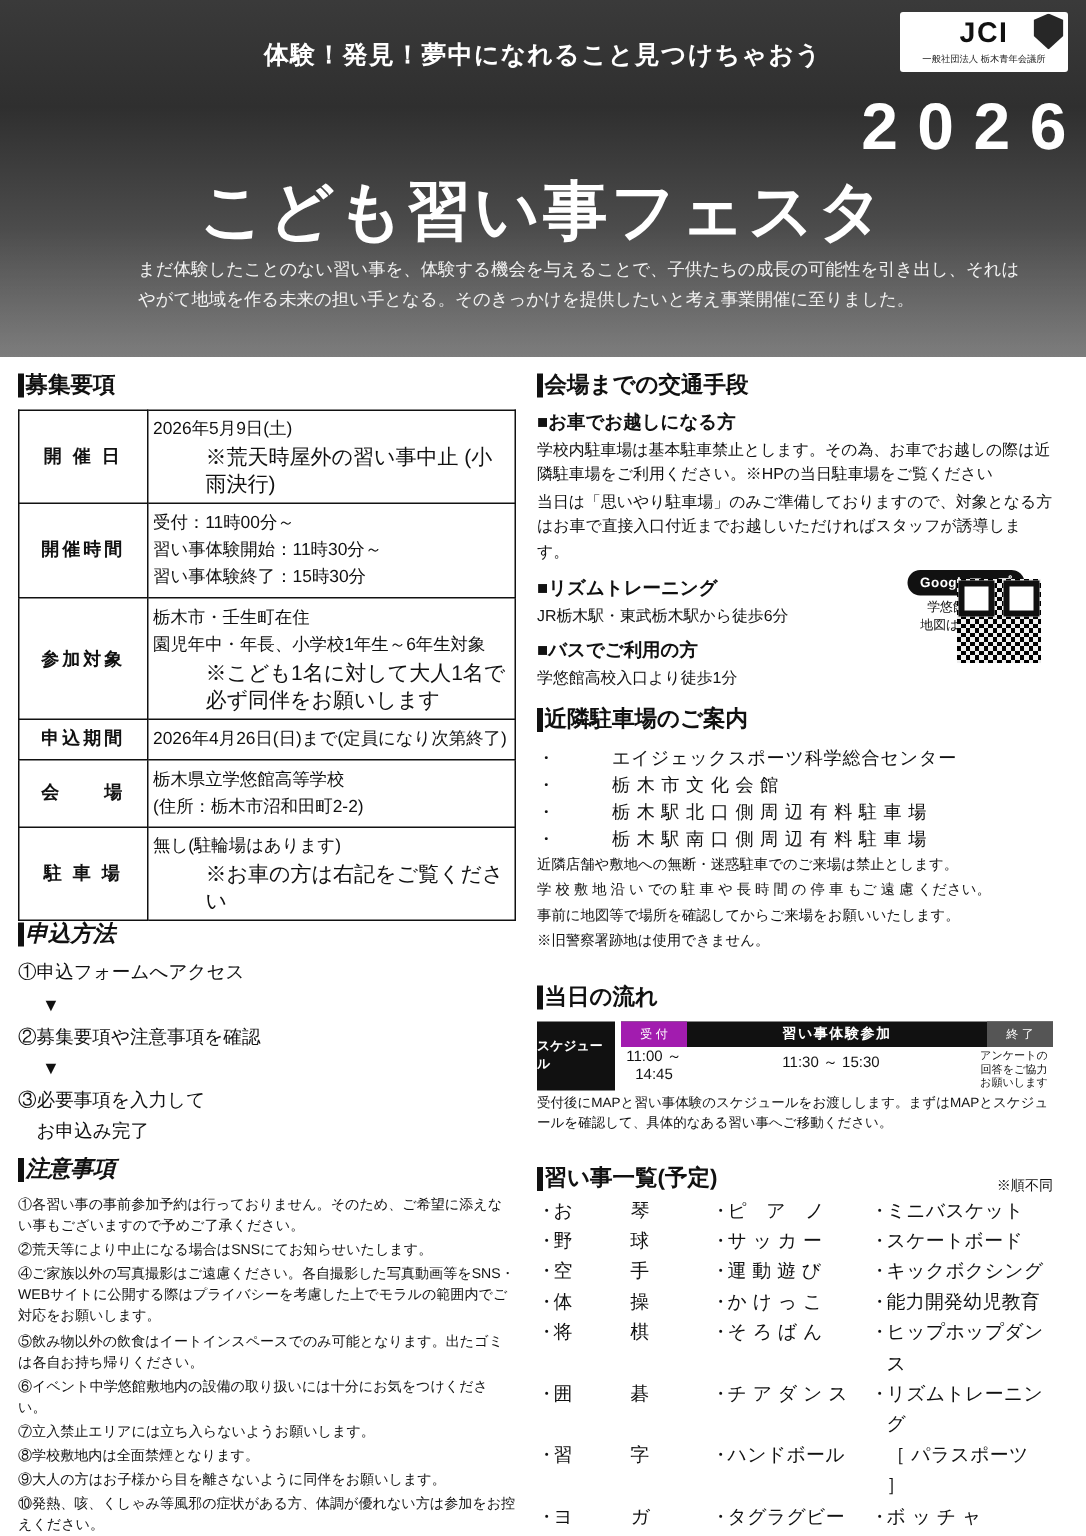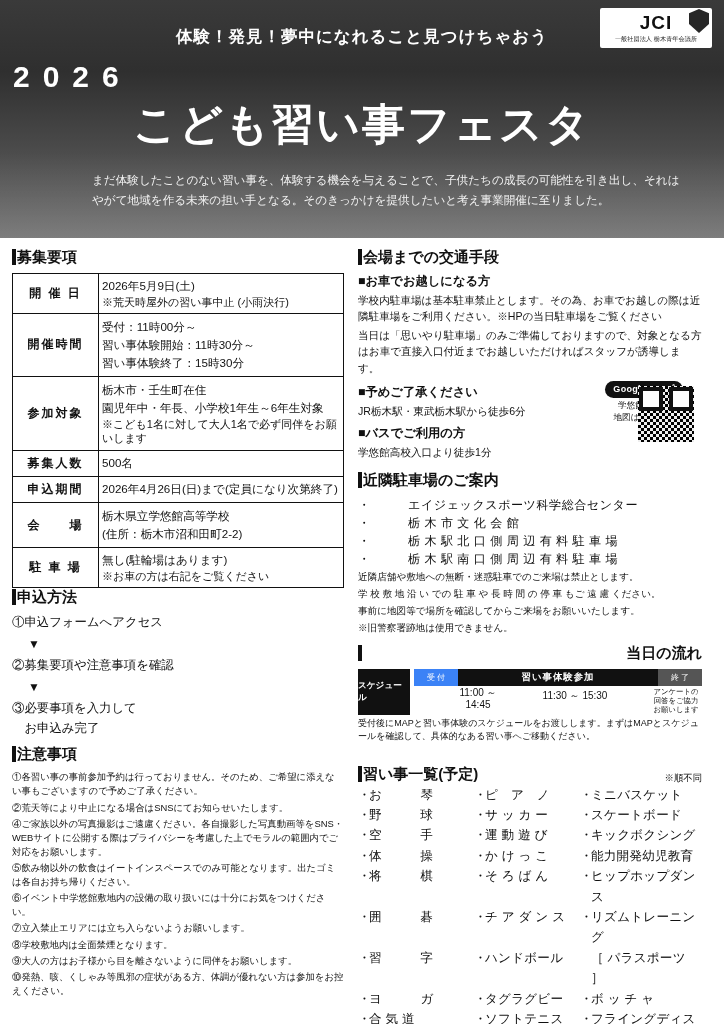--- a/index.html
+++ b/index.html
@@ -35,21 +35,21 @@
     position:absolute; right:15px; top:9px; width:20px; height:24px;
     background:#1b1b1b;
     clip-path:polygon(50% 0%,100% 18%,100% 62%,50% 100%,0% 62%,0% 18%);
     opacity:.95;
   }
   .tagline{
     text-align:center; font-size:16.5px; font-weight:bold;
     letter-spacing:1px; padding-top:26px;
   }
   .year{
-    text-align:left; font-size:30px; font-weight:bold;
+    text-align:right; font-size:44px; font-weight:bold;
     letter-spacing:13px; margin-top:12px; text-indent:13px;
   }
   .maintitle{
     text-align:center; font-size:43px; font-weight:bold;
     letter-spacing:2px; margin-top:2px;
   }
   .lead{
     position:absolute; left:92px; right:44px; top:170px;
     font-size:11.6px; line-height:1.75; color:#f2f2f2;
   }
@@ -61,34 +61,34 @@
   .col-r{ width:344px; }
 
   h2.sec{
     font-size:15px; font-weight:bold; margin:0 0 7px 0;
     padding-left:5px; position:relative; line-height:1.2;
   }
   h2.sec:before{
     content:""; position:absolute; left:0; top:1px; bottom:1px; width:4px;
     background:#111;
   }
-  .sec-sp{ margin-top:14px; }
+  .sec-sp{ margin-top:14px;font-style:italic; }
 
   
   table.info{
     width:100%; border-collapse:collapse; table-layout:fixed;
   }
   table.info td{
     border:1px solid #111; padding:4px 3px; font-size:11.6px; vertical-align:middle;
     line-height:1.45;
   }
   table.info td.lbl{
     width:86px; text-align:center; font-weight:bold; letter-spacing:2px; font-size:12px;
   }
-  .note-s{ font-size:11px; display:block; line-height:1.3; }
+  .note-s{ font-size:14px; display:block; line-height:1.3;margin-left:35px; }
   .cell-lines div{ line-height:1.55; }
 
   
   .apply-wrap{ position:relative; min-height:132px; }
   .apply-steps{ font-size:12.4px; line-height:1.5; }
   .apply-steps .arrow{ font-size:12px; margin:3px 0 3px 16px; letter-spacing:0;}
   .apply-steps .step{ margin:2px 0; }
   .qr-block{
     position:absolute; right:16px; top:18px; width:106px; text-align:center;
   }
@@ -161,24 +161,24 @@
   .sched{ display:flex; align-items:stretch; gap:4px; margin-top:2px; }
   .sched-badge{
     width:52px; background:#111; color:#fff; font-size:8.6px; font-weight:bold;
     display:flex; align-items:center; justify-content:center; letter-spacing:0;
   }
   .sched-main{ flex:1; }
   .sched-bar{
     display:flex; align-items:center; background:#111; color:#fff; height:17px;
     font-size:9.4px;
   }
-  .sched-bar .s-recv{ width:44px; text-align:center; background:#3b82f6; height:100%; line-height:17px; font-size:8px;}
+  .sched-bar .s-recv{ width:44px; text-align:center; background:#a21caf; height:100%; line-height:17px; font-size:8px;}
   .sched-bar .s-mid{ flex:1; text-align:center; font-weight:bold; letter-spacing:1px;}
   .sched-bar .s-end{ width:44px; text-align:center; background:#555; height:100%; line-height:17px; font-size:8px;}
-  .sched-times{ display:flex; align-items:flex-start; font-size:10px; margin-top:1px;margin-left:42px; }
+  .sched-times{ display:flex; align-items:flex-start; font-size:10px; margin-top:1px; }
   .sched-times .t1{ width:44px; text-align:center; line-height:1.25; }
   .sched-times .t2{ flex:1; text-align:center; padding-top:2px; }
   .sched-times .t3{ width:52px; text-align:center; font-size:7.4px; line-height:1.25; }
   .sched-note{ font-size:9px; line-height:1.45; margin-top:2px; }
 
   
   .lessons-head{ display:flex; justify-content:space-between; align-items:flex-end; }
   .lessons-head .order{ font-size:9.4px; font-weight:normal; }
   .lesson-row{
     display:flex; font-size:12.6px; line-height:1.62; letter-spacing:.2px;
@@ -231,24 +231,20 @@
           </tr>
           <tr>
             <td class="lbl">参加対象</td>
             <td class="cell-lines">
               <div>栃木市・壬生町在住</div>
               <div>園児年中・年長、小学校1年生～6年生対象</div>
               <span class="note-s">※こども1名に対して大人1名で必ず同伴をお願いします</span>
             </td>
           </tr>
           <tr>
-            <td class="lbl">募集人数</td>
-            <td>500名</td>
-          </tr>
-          <tr>
             <td class="lbl">申込期間</td>
             <td>2026年4月26日(日)まで(定員になり次第終了)</td>
           </tr>
           <tr>
             <td class="lbl">会　　場</td>
             <td class="cell-lines">
               <div>栃木県立学悠館高等学校</div>
               <div>(住所：栃木市沼和田町2-2)</div>
             </td>
           </tr>
@@ -291,21 +287,21 @@
 
       <div class="col-r">
 
         <h2 class="sec">会場までの交通手段</h2>
         <div class="r-head">■お車でお越しになる方</div>
         <p class="r-text">学校内駐車場は基本駐車禁止とします。その為、お車でお越しの際は近隣駐車場をご利用ください。※HPの当日駐車場をご覧ください</p>
         <p class="r-text">当日は「思いやり駐車場」のみご準備しておりますので、対象となる方はお車で直接入口付近までお越しいただければスタッフが誘導します。</p>
 
         <div class="train-row">
           <div class="train-col">
-            <div class="r-head">■予めご了承ください</div>
+            <div class="r-head">■リズムトレーニング</div>
             <p class="r-text">JR栃木駅・東武栃木駅から徒歩6分</p>
             <div class="r-head">■バスでご利用の方</div>
             <p class="r-text">学悠館高校入口より徒歩1分</p>
           </div>
           <div class="gmap-box" style="position:relative;">
             <span class="gmap-btn">Googleマップ</span>
             <div class="gmap-cap">
               <div>学悠館高校の</div>
               <div>地図はこちら▶</div>
             </div>
@@ -330,21 +326,21 @@
           <li class="p-just">
               <span class="dot">・</span>
               <span class="txt">栃 木 駅 南 口 側 周 辺 有 料 駐 車 場</span>
             </li>
         </ul>
         <p class="r-text small" style="margin-top:2px;">近隣店舗や敷地への無断・迷惑駐車でのご来場は禁止とします。</p>
         <p class="r-text small">学 校 敷 地 沿 い での 駐 車 や 長 時 間 の 停 車 もご 遠 慮 ください。</p>
         <p class="r-text small">事前に地図等で場所を確認してからご来場をお願いいたします。</p>
         <p class="r-text small">※旧警察署跡地は使用できません。</p>
 
-        <h2 class="sec" style="margin-top:8px;text-align:right;">当日の流れ</h2>
+        <h2 class="sec" style="margin-top:20px;">当日の流れ</h2>
         <div class="sched">
           <div class="sched-badge">スケジュール</div>
           <div class="sched-main">
             <div class="sched-bar">
               <span class="s-recv">受 付</span>
               <span class="s-mid">習い事体験参加</span>
               <span class="s-end">終 了</span>
             </div>
             <div class="sched-times">
               <span class="t1">

